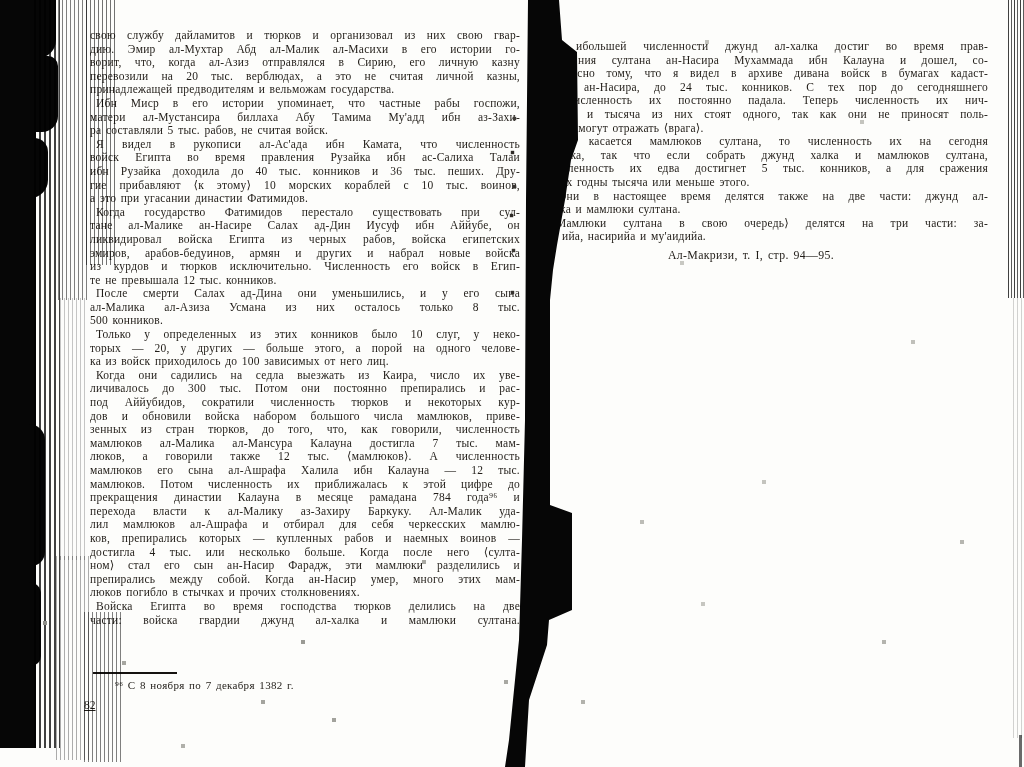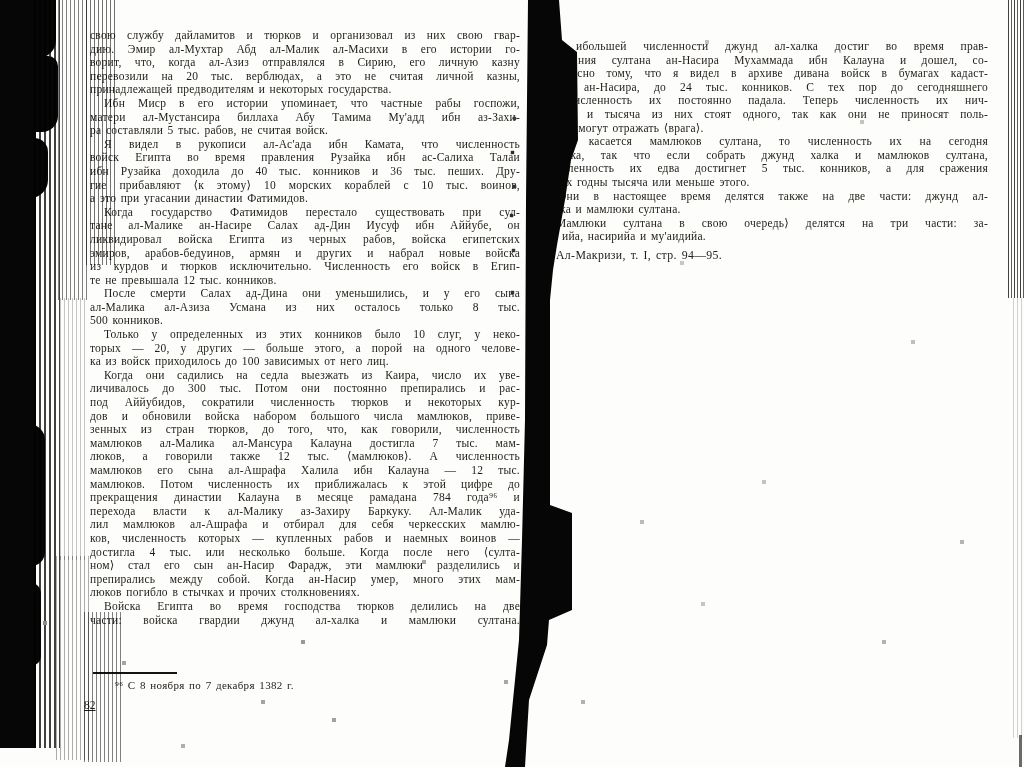--- a/index.html
+++ b/index.html
@@ -21,34 +21,34 @@
     position:absolute;
     color:var(--ink);
     font-size:11.5px;
     line-height:13.6px;
     letter-spacing:.25px;
     word-spacing:1.4px;
   }
   .left-col{left:90px;top:29px;width:430px;}
   .right-col{left:556px;top:40px;width:432px;}
   .line{height:13.6px;overflow:hidden;white-space:normal;}
-  .line.indent{padding-left:14px;}
+  .line.indent{padding-left:6px;}
   .line.justify{text-align:justify;}
   .line.justify::after{content:"";display:inline-block;width:100%;height:0;}
 
   .footnote-rule{position:absolute;left:93px;top:672px;width:84px;height:2px;background:#15120f;}
   .footnote{
     position:absolute;left:115px;top:679px;width:320px;
     color:var(--ink);font-size:11px;letter-spacing:.3px;word-spacing:1.5px;
   }
   .page-number{position:absolute;left:84px;top:699px;color:var(--ink);font-size:11.5px;text-decoration:underline;}
 
   .attribution{
     position:absolute;left:556px;top:248px;width:390px;
-    text-align:left;color:var(--ink);
+    text-align:center;color:var(--ink);
     font-size:11.8px;letter-spacing:.35px;word-spacing:1.6px;
   }
 
   
   .abs{position:absolute;}
   .blk{background:var(--scan);}
 
   
   .le-base{left:0;top:0;width:36px;height:748px;}
   .le-b1{left:0;top:0;width:56px;height:58px;border-radius:0 0 18px 0;}
@@ -93,21 +93,21 @@
 <body>
 
 <div class="stage">
 
   <div class="text-col left-col">
 
   <div class="line justify">свою службу дайламитов и тюрков и организовал из них свою гвар-</div>
       <div class="line justify">дию. Эмир ал-Мухтар Абд ал-Малик ал-Масихи в его истории го-</div>
       <div class="line justify">ворит, что, когда ал-Азиз отправлялся в Сирию, его личную казну</div>
       <div class="line justify">перевозили на 20 тыс. верблюдах, а это не считая личной казны,</div>
-      <div class="line">принадлежащей предводителям и некоторых государства.</div>
+      <div class="line">принадлежащей предводителям и вельможам государства.</div>
       <div class="line indent justify">Ибн Миср в его истории упоминает, что частные рабы госпожи,</div>
       <div class="line justify">матери ал-Мустансира биллаха Абу Тамима Му'адд ибн аз-Захи-</div>
       <div class="line">ра составляли 5 тыс. рабов, не считая войск.</div>
       <div class="line indent justify">Я видел в рукописи ал-Ас'ада ибн Камата, что  численность</div>
       <div class="line justify">войск Египта во время правления Рузайка ибн ас-Салиха Талаи</div>
       <div class="line justify">ибн Рузайка доходила до 40 тыс. конников и 36 тыс. пеших. Дру-</div>
       <div class="line justify">гие прибавляют ⟨к этому⟩ 10 морских кораблей с 10 тыс. воинов,</div>
       <div class="line">а это при угасании династии Фатимидов.</div>
       <div class="line indent justify">Когда государство Фатимидов перестало существовать при сул-</div>
       <div class="line justify">тане ал-Малике ан-Насире Салах ад-Дин Иусуф ибн Аййубе, он</div>
@@ -126,21 +126,21 @@
       <div class="line justify">под Аййубидов, сократили численность тюрков и некоторых кур-</div>
       <div class="line justify">дов и обновили войска набором большого числа мамлюков, приве-</div>
       <div class="line justify">зенных из стран тюрков, до того, что, как говорили, численность</div>
       <div class="line justify">мамлюков ал-Малика ал-Мансура Калауна достигла 7 тыс. мам-</div>
       <div class="line justify">люков, а говорили также  12 тыс. ⟨мамлюков⟩. А численность</div>
       <div class="line justify">мамлюков его сына ал-Ашрафа Халила ибн Калауна — 12 тыс.</div>
       <div class="line justify">мамлюков. Потом численность их приближалась к этой цифре до</div>
       <div class="line justify">прекращения династии Калауна в месяце рамадана 784 года⁹⁶ и</div>
       <div class="line justify">перехода власти к ал-Малику аз-Захиру Баркуку. Ал-Малик уда-</div>
       <div class="line justify">лил мамлюков ал-Ашрафа и отбирал для себя черкесских мамлю-</div>
-      <div class="line justify">ков, численность которых — купленных рабов и наемных воинов —</div>
+      <div class="line justify">ков, препирались которых — купленных рабов и наемных воинов —</div>
       <div class="line justify">достигла 4 тыс. или несколько больше. Когда после него ⟨султа-</div>
       <div class="line justify">ном⟩ стал его сын ан-Насир Фарадж, эти мамлюки разделились и</div>
       <div class="line justify">препирались между собой. Когда ан-Насир умер, много этих мам-</div>
       <div class="line">люков погибло в стычках и прочих столкновениях.</div>
       <div class="line indent justify">Войска Египта во время господства тюрков делились на две</div>
       <div class="line justify">части: войска гвардии джунд ал-халка и мамлюки султана.</div>
     </div>
   <div class="footnote-rule abs"></div>
   <div class="footnote">⁹⁶ С 8 ноября по 7 декабря 1382 г.</div>
   <div class="page-number">82</div>

